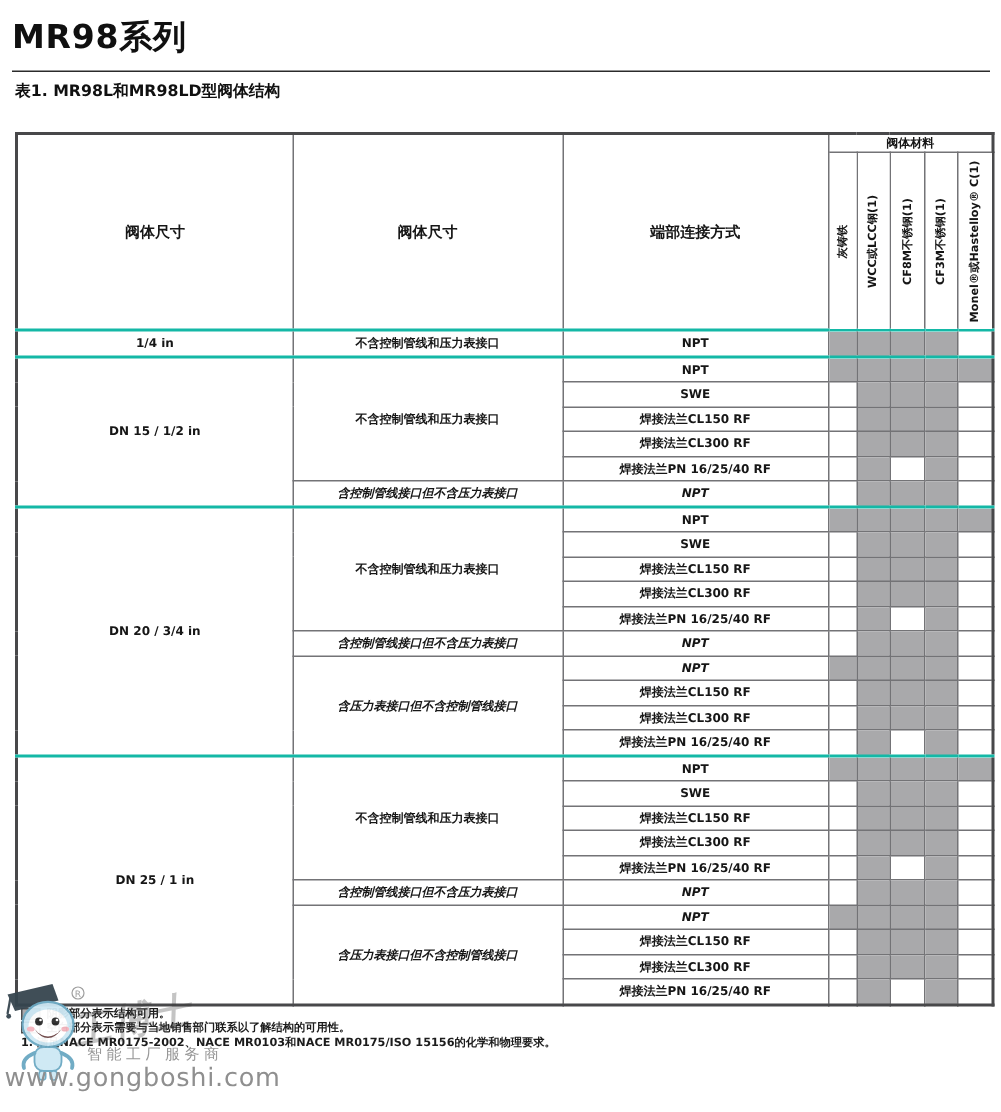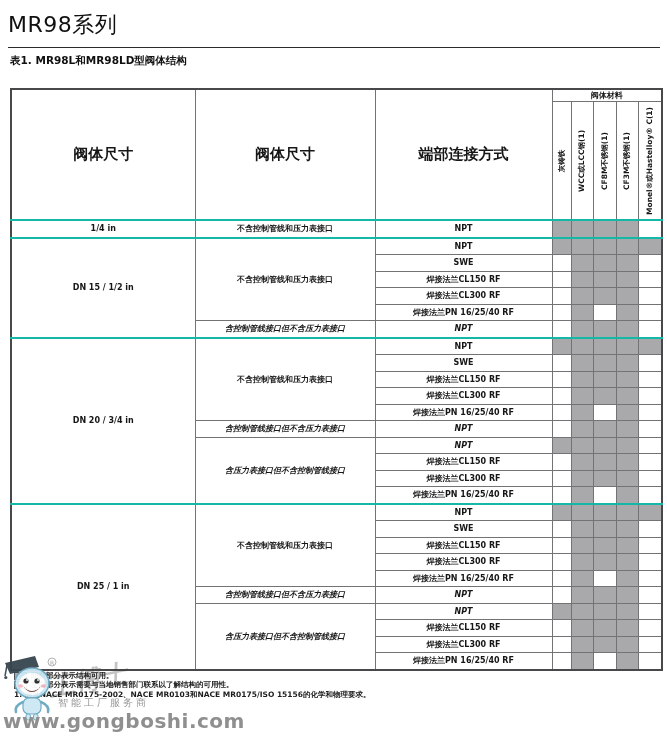--- a/index.html
+++ b/index.html
@@ -7,21 +7,21 @@
     width:667px;height:741px;position:relative;overflow:hidden;
     background:#ffffff;
     font-family:"DejaVu Sans","Liberation Sans",sans-serif;
     color:#141414;
   }
   .page{position:absolute;inset:0;}
 
   
   .doc-title{
     position:absolute;left:8px;top:10px;margin:0;
-    font-size:22px;font-weight:400;letter-spacing:.5px;color:#101010;
+    font-size:22px;font-weight:700;letter-spacing:.5px;color:#101010;
   }
   .title-rule{
     position:absolute;left:8px;top:47px;width:652px;height:0;
     border-top:1.5px solid #2b2b2b;
   }
   .tbl-caption{
     position:absolute;left:10px;top:54px;margin:0;
     font-size:10.5px;color:#101010;
   }
   .tbl-caption .cap-num{font-weight:700;}
@@ -33,21 +33,21 @@
     border-collapse:collapse;table-layout:fixed;
     border:2px solid #48484a;
   }
   .vtable th,.vtable td{
     border:1px solid #737376;
     padding:0 2px;background:#fff;
     font-size:8px;font-weight:700;color:#161616;
     text-align:center;vertical-align:middle;
     overflow:hidden;white-space:nowrap;
   }
-  .vtable th.hmain{font-size:15px;}
+  .vtable th.hmain{font-size:10px;}
   .vtable tr.mat-label-row th{height:117px;position:relative;}
   .rot{
     position:absolute;left:50%;top:50%;
     transform:translate(-50%,-50%) rotate(-90deg);
     white-space:nowrap;font-size:7.5px;font-weight:700;color:#161616;
   }
   .vtable td{height:15.5px;}
   .vtable td.shaded{background:#a9a9ab;}
   .vtable tr.section-start td{border-top:2px solid #14b8a6;}
   .vtable tr.group-start td{border-top:1.5px solid #555557;font-style:italic;}
@@ -71,21 +71,21 @@
     position:absolute;left:48px;top:12px;
     font-size:25px;font-weight:700;font-style:italic;
     color:rgba(60,60,60,.30);transform:rotate(-12deg);letter-spacing:2px;
   }
   .wm-tagline{
     position:absolute;left:58px;top:44px;
     font-size:10px;color:#979797;letter-spacing:3px;font-weight:400;
   }
   .wm-url{
     position:absolute;left:3px;top:57px;
-    font-size:20px;color:#8f8f8f;letter-spacing:.5px;font-weight:700;
+    font-size:17px;color:#8f8f8f;letter-spacing:.5px;font-weight:400;
   }
 </style>
 </head>
 <body>
 
 <div class="page">
 
   <h1 class="doc-title">MR98系列</h1>
   <div class="title-rule"></div>
 

